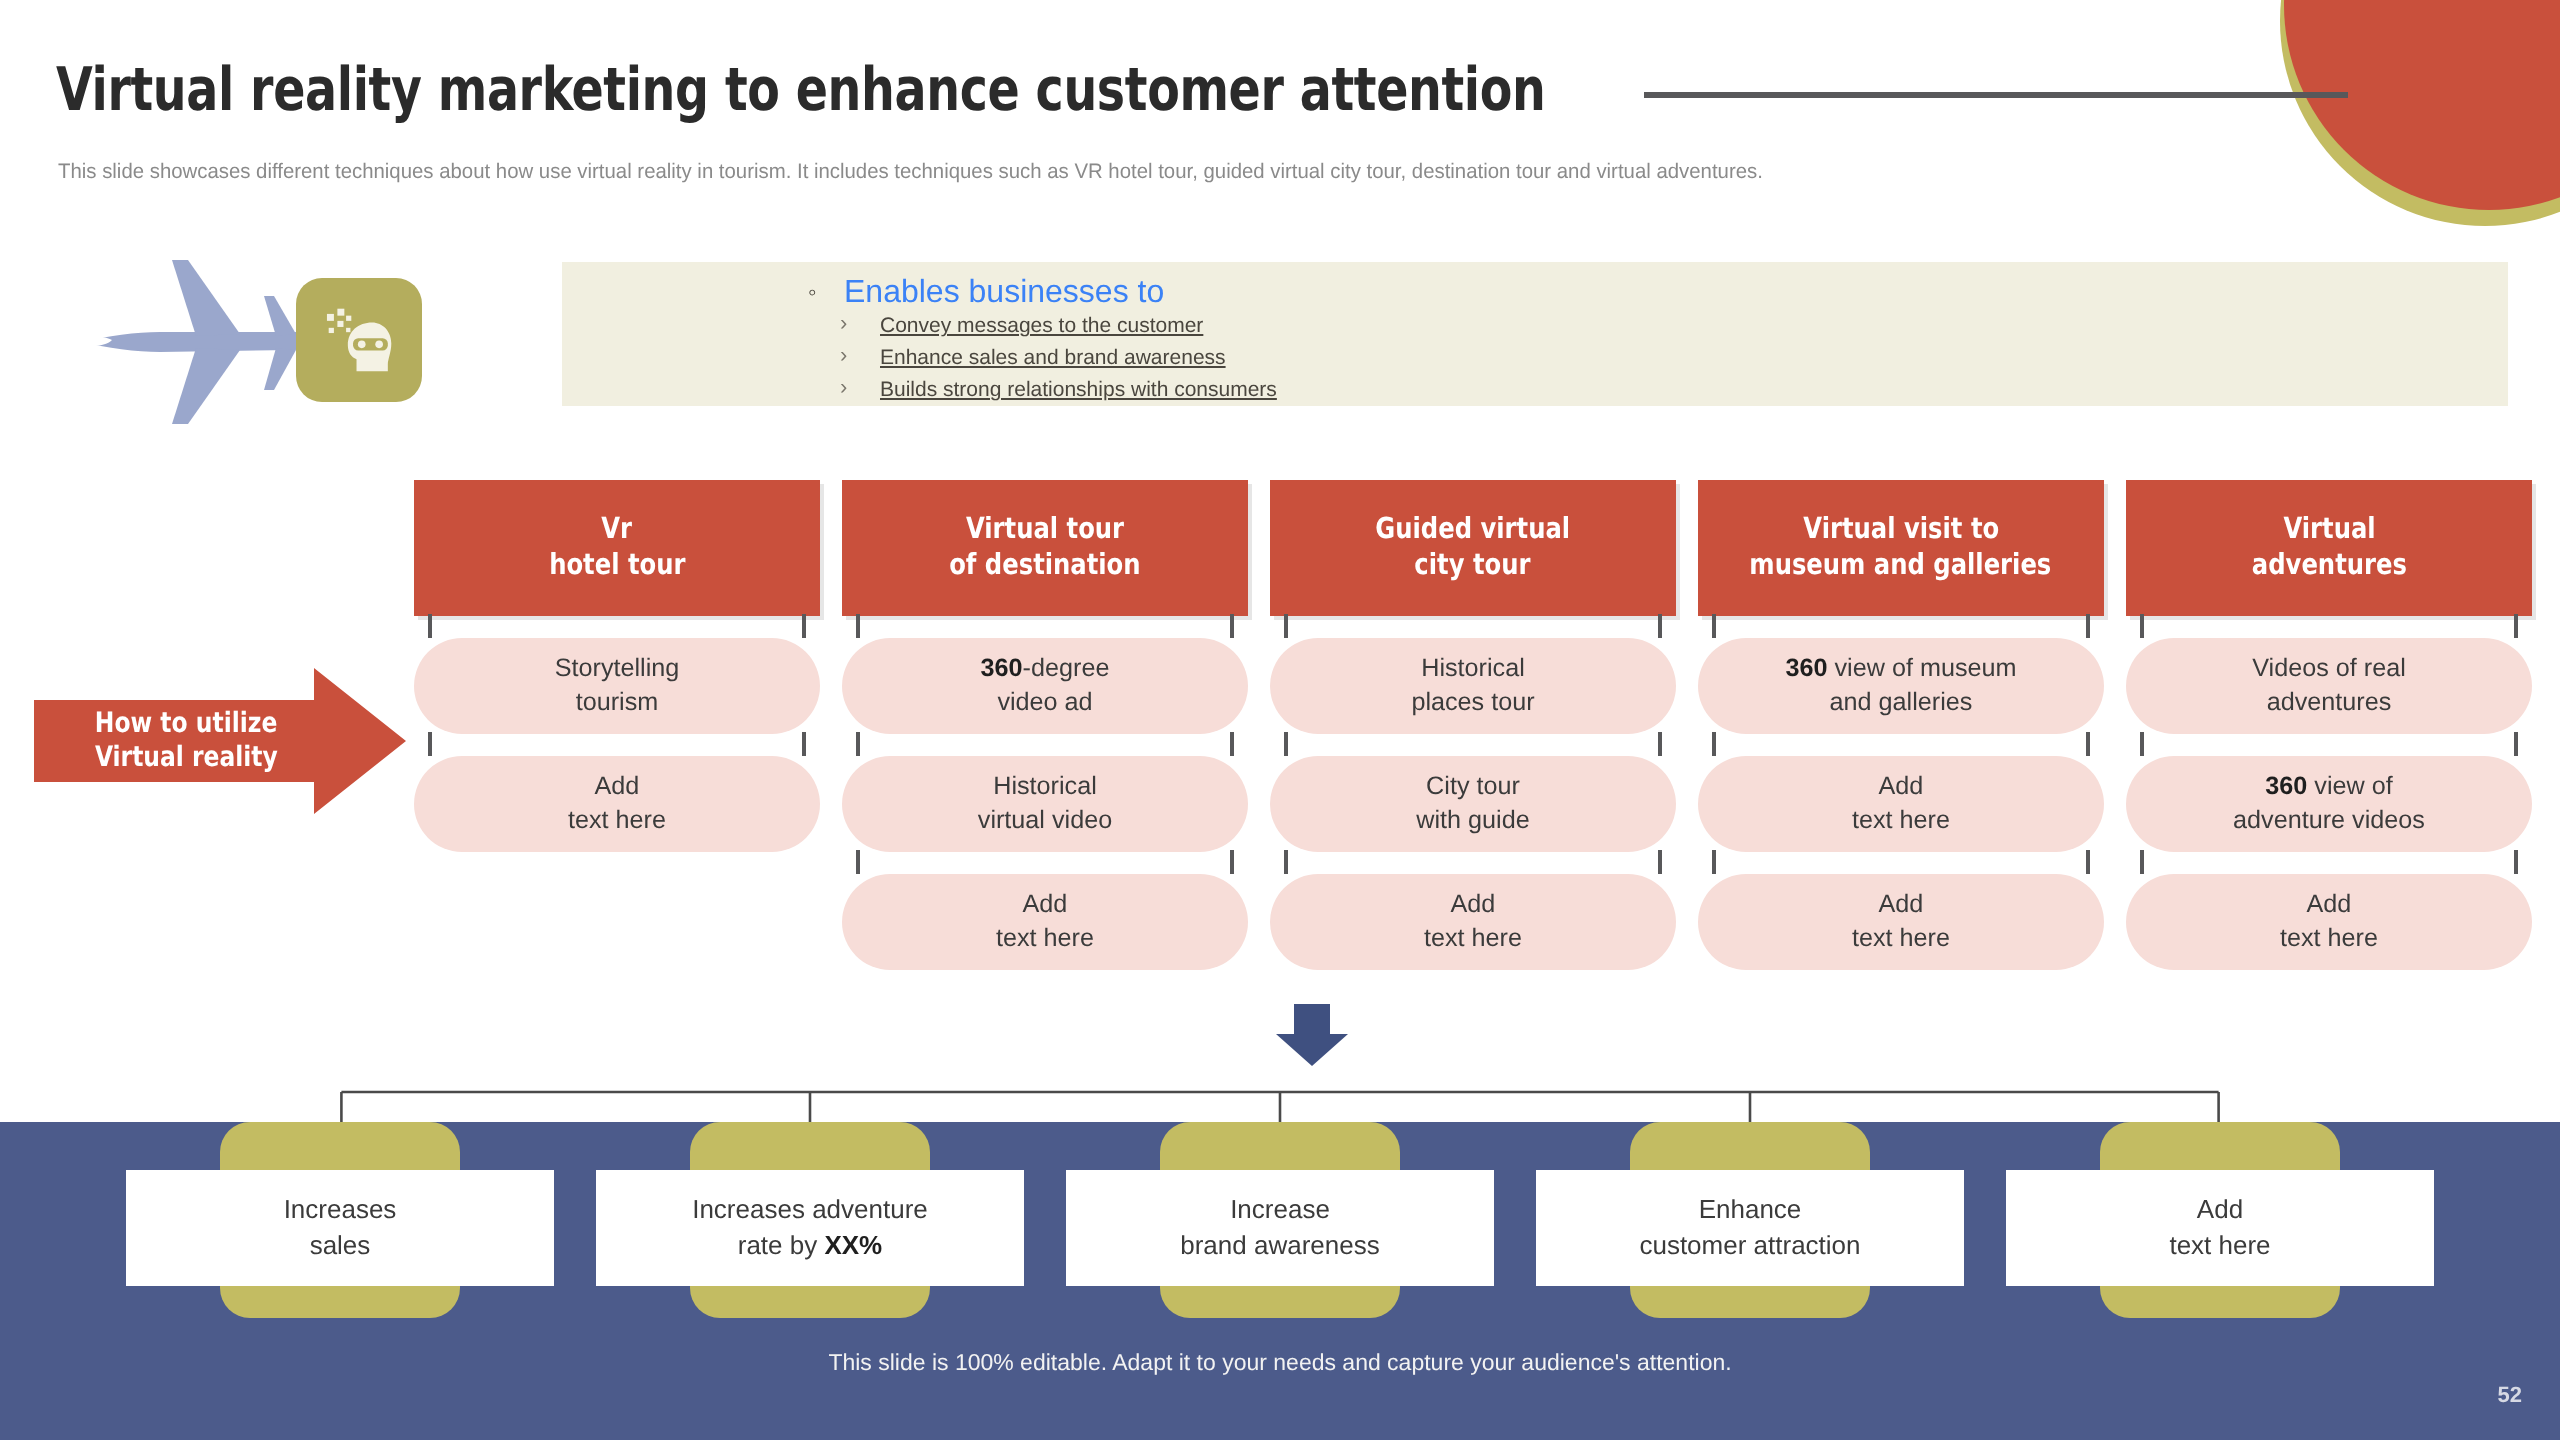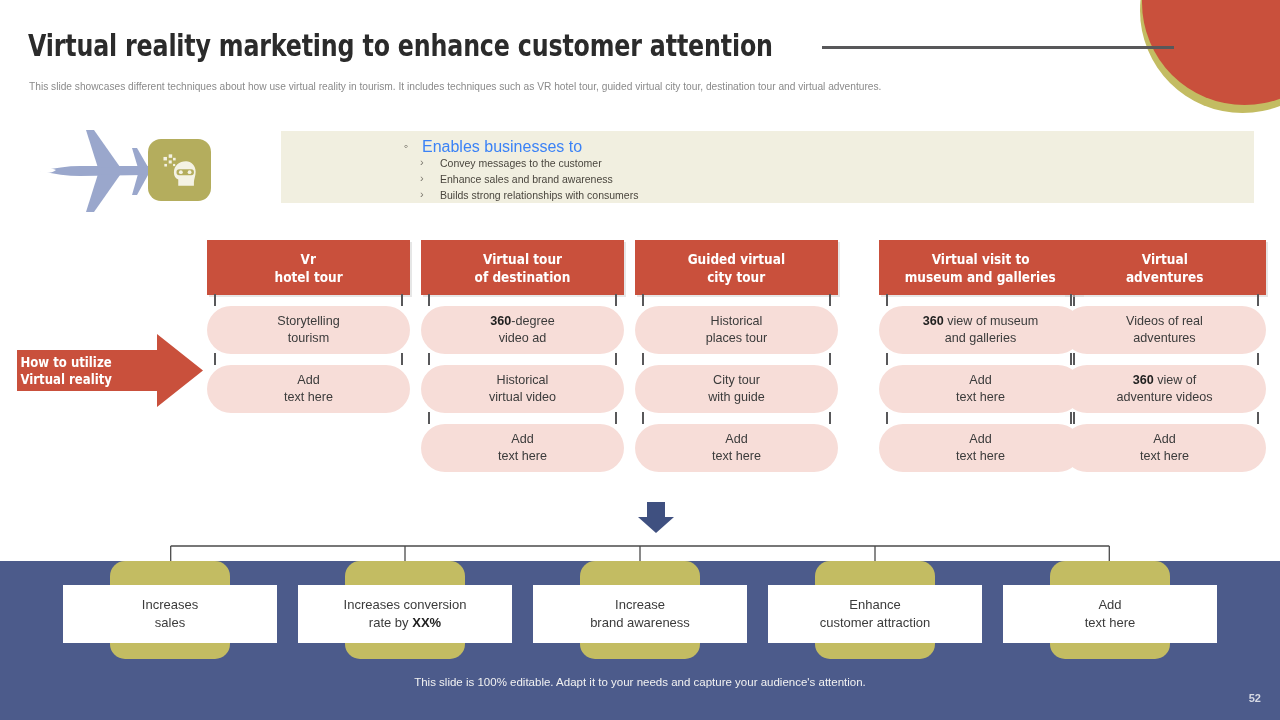--- a/index.html
+++ b/index.html
@@ -44,38 +44,38 @@
     display:flex;align-items:center;justify-content:center;
   }
   .badge-label span{
     font-family:"Liberation Sans Narrow","DejaVu Sans Condensed","Liberation Sans",sans-serif;
     font-weight:bold;font-size:15.5px;color:#ffffff;letter-spacing:.2px;
     transform:scaleX(0.92);transform-origin:center;
   }
   .bullets{position:absolute;left:402px;top:138px;color:#4a463e;}
   .b-lv1{font-size:16px;line-height:17px;color:#3b82f6;position:relative;padding-left:20px;}
   .b-lv1:before{content:"\25E6";position:absolute;left:2px;top:0;font-size:12px;color:#4a463e;}
-  .b-lv2{font-size:10.5px;line-height:16px;color:#4a463e;position:relative;padding-left:38px;}
+  .b-lv2{font-size:10.5px;line-height:16px;color:#4a463e;position:relative;padding-left:38px;text-decoration:underline;}
   .b-lv2:before{content:"\203A";position:absolute;left:18px;top:-1px;font-size:11px;color:#7a766c;}
 
   
   .howto{position:absolute;left:17px;top:334px;width:186px;height:73px;}
   .howto-text{
     position:absolute;left:0;top:0;width:152px;height:73px;
-    display:flex;flex-direction:column;align-items:flex-start;justify-content:center;
+    display:flex;flex-direction:column;align-items:center;justify-content:center;
     font-family:"Liberation Sans Narrow","DejaVu Sans Condensed","Liberation Sans",sans-serif;
     font-weight:bold;font-size:14px;color:#ffffff;line-height:17px;text-align:center;
   }
   .howto-text div{transform:scaleX(0.93);}
 
   
   .matrix{position:absolute;left:207px;top:240px;width:1057px;}
   .col{position:absolute;top:0;width:203px;}
   .col-head{
-    position:relative;height:55px;background:#c9503c;
+    position:relative;height:68px;background:#c9503c;
     display:flex;flex-direction:column;align-items:center;justify-content:center;
     box-shadow:2px 2px 0 0 rgba(210,210,210,.55);
   }
   .col-head div{
     font-family:"Liberation Sans Narrow","DejaVu Sans Condensed","Liberation Sans",sans-serif;
     font-weight:bold;font-size:14.5px;color:#ffffff;line-height:18px;text-align:center;
     transform:scaleX(0.93);
   }
   .cell{
     position:relative;height:48px;margin-top:11px;border-radius:24px;background:#f7ddd8;
@@ -235,21 +235,21 @@
           <div>City tour</div>
           <div>with guide</div>
         </div>
         <div class="cell">
           <span class="tick l" style="top: -12px;"></span>
           <span class="tick r" style="top: -12px;"></span>
           <div>Add</div>
           <div>text here</div>
         </div>
       </div>
-      <div class="col" style="left: 672px;">
+      <div class="col" style="left: 642px;">
         <div class="col-head">
           <div>Virtual visit to</div>
           <div>museum and galleries</div>
         </div>
         <div class="cell">
           <span class="tick l" style="top: -12px;"></span>
           <span class="tick r" style="top: -12px;"></span>
           <div><b>360</b><span> view of museum</span></div>
           <div>and galleries</div>
         </div>
@@ -313,21 +313,21 @@
       <div class="outcome" style="left: 110px;">
         <div class="olive-pill"></div>
         <div class="white-box">
           <div>Increases</div>
           <div>sales</div>
         </div>
       </div>
       <div class="outcome" style="left: 345px;">
         <div class="olive-pill"></div>
         <div class="white-box">
-          <div>Increases conversion</div>
+          <div>Increases adventure</div>
           <div><span>rate by </span><b>XX%</b></div>
         </div>
       </div>
       <div class="outcome" style="left: 580px;">
         <div class="olive-pill"></div>
         <div class="white-box">
           <div>Increase</div>
           <div>brand awareness</div>
         </div>
       </div>

